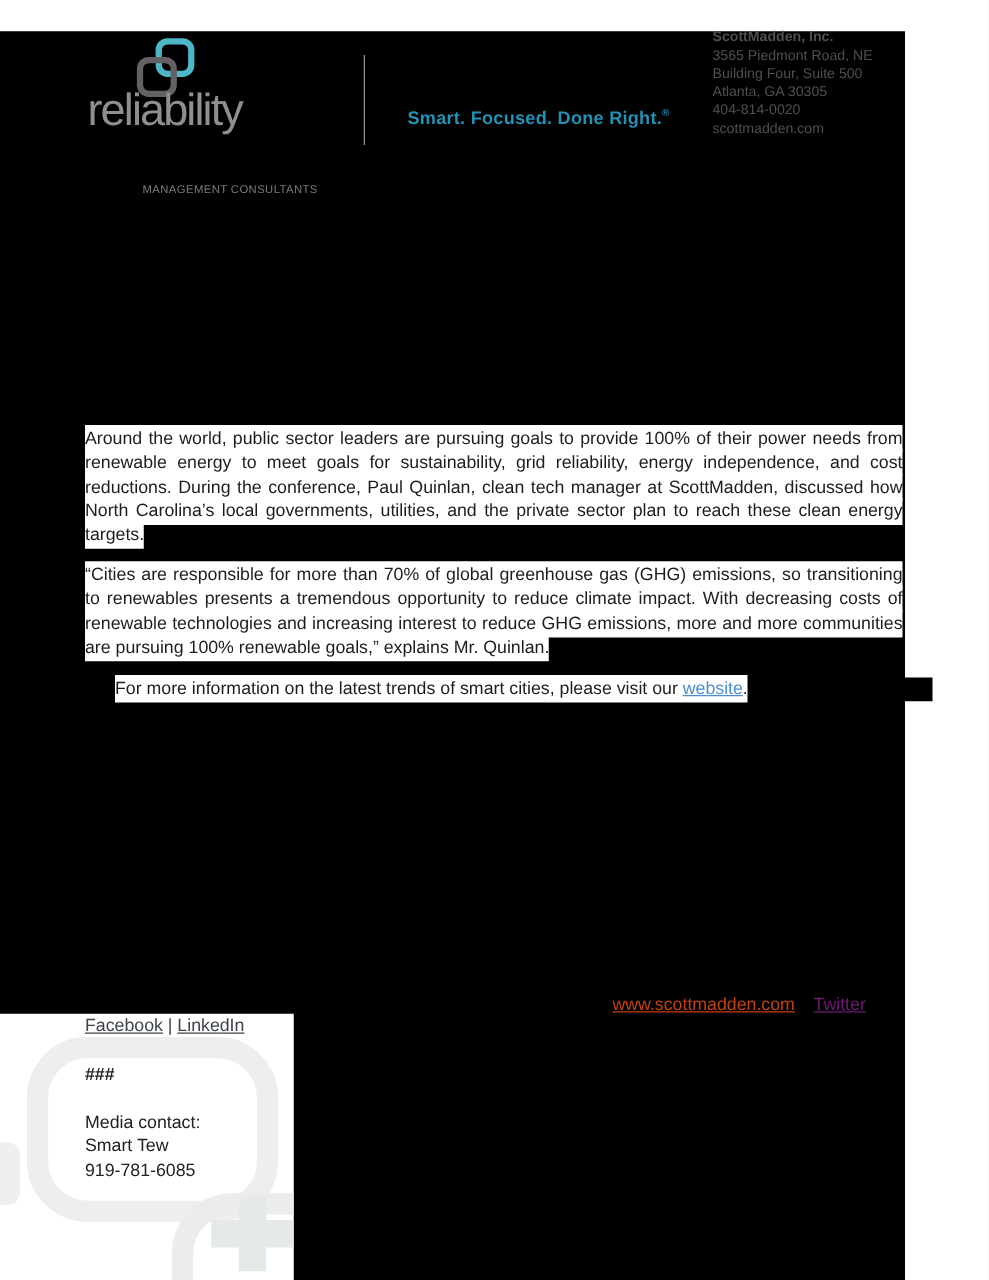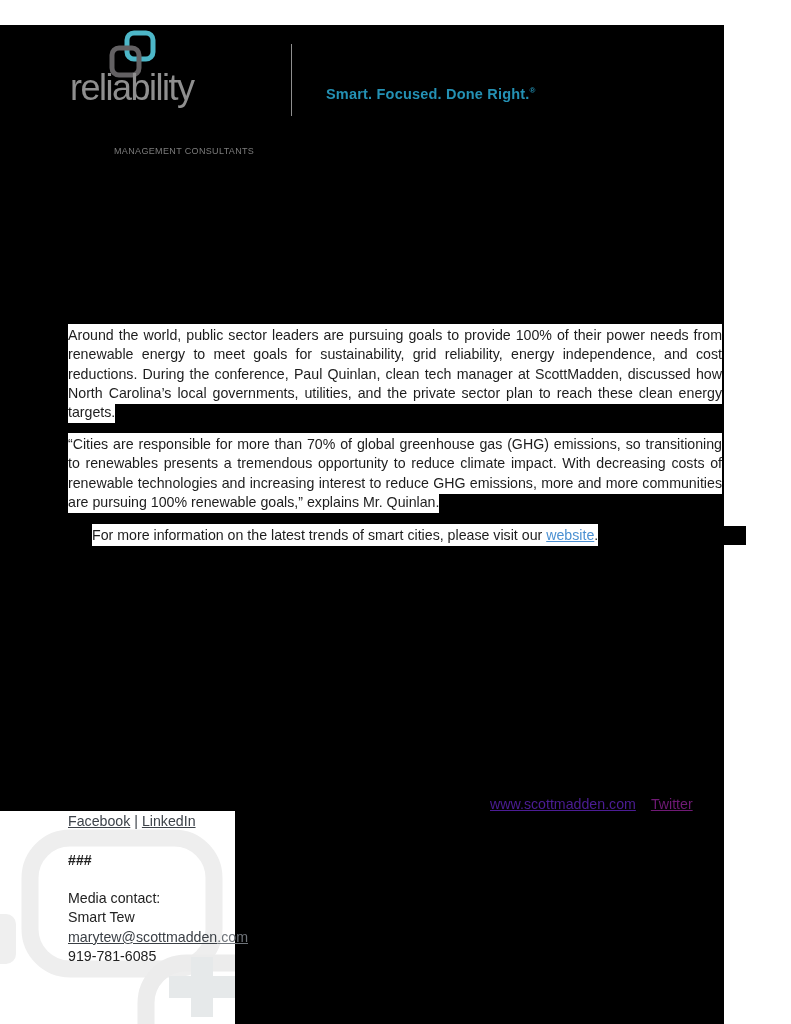--- a/index.html
+++ b/index.html
@@ -17,32 +17,32 @@
     color:#7c7c7c;margin-top:36px;}
   .divider{position:absolute;left:291px;top:44px;width:1px;height:72px;background:#8f8f8f;z-index:3;}
   .tagline{position:absolute;left:326px;top:86px;z-index:3;font-size:14.5px;font-weight:bold;
     letter-spacing:0.2px;color:#2491b4;}
   .tagline sup{font-size:8px;}
   .contact{position:absolute;left:570px;top:23px;z-index:3;font-size:11.3px;line-height:14.5px;
     color:#4f4f4f;}
   .contact .co-name{font-weight:bold;}
   
   .para{position:absolute;left:68px;width:654px;background:#000;z-index:3;
-    font-size:14.2px;line-height:19.3px;text-align:justify;}
+    font-size:14.2px;line-height:19.3px;text-align:justify;margin-top:16px;}
   .para .whitebg{background:#ffffff;color:#1d1d1d;padding:3px 0;
     -webkit-box-decoration-break:clone;box-decoration-break:clone;}
   .p1{top:326px;}
   .p2{top:435px;}
   .p3{top:526px;text-align:left;padding-left:24px;}
   .para a{color:#4a90d2;text-decoration:underline;}
   
   .weblinks{position:absolute;left:490px;top:795px;z-index:3;display:flex;gap:15px;
     font-size:14.2px;line-height:19.3px;}
   .weblinks a{text-decoration:underline;}
-  .link-site{color:#4c1d95;}
+  .link-site{color:#c2410c;}
   .link-twitter{color:#701a75;}
   
   .bottombox{position:absolute;left:0;top:811px;width:235px;height:213px;background:#ffffff;
     overflow:hidden;z-index:2;}
   
   .footer-text{position:absolute;left:68px;top:812px;z-index:4;font-size:14.2px;
     line-height:19.3px;color:#222222;white-space:nowrap;}
   .footer-text .gap{height:19.3px;}
   .footer-text a{text-decoration:underline;}
   .social a{color:#3d434a;}
@@ -59,20 +59,28 @@
   <div class="overlay"></div>
 
   <svg class="logo-icon" width="48" height="50" viewBox="0 0 48 50">
     <rect x="19" y="3" width="26" height="26" rx="7" fill="none" stroke="#4db7c8" stroke-width="5"></rect>
     <rect x="4" y="18" width="27" height="27" rx="7" fill="none" stroke="#636163" stroke-width="5"></rect>
   </svg>
   <div class="wordmark">reliability</div>
   <div class="logo-sub">MANAGEMENT CONSULTANTS</div>
   <div class="divider"></div>
   <div class="tagline"><span>Smart. Focused. Done Right.</span><sup>®</sup></div>
+  <div class="contact">
+    <div class="co-name">ScottMadden, Inc.</div>
+    <div>3565 Piedmont Road, NE</div>
+    <div>Building Four, Suite 500</div>
+    <div>Atlanta, GA 30305</div>
+    <div>404-814-0020</div>
+    <div>scottmadden.com</div>
+  </div>
 
   <div class="para p1"><span class="whitebg">Around the world, public sector leaders are pursuing goals to provide 100% of their power needs from renewable energy to meet goals for sustainability, grid reliability, energy independence, and cost reductions. During the conference, Paul Quinlan, clean tech manager at ScottMadden, discussed how North Carolina’s local governments, utilities, and the private sector plan to reach these clean energy targets.</span></div>
 
   <div class="para p2"><span class="whitebg">“Cities are responsible for more than 70% of global greenhouse gas (GHG) emissions, so transitioning to renewables presents a tremendous opportunity to reduce climate impact. With decreasing costs of renewable technologies and increasing interest to reduce GHG emissions, more and more communities are pursuing 100% renewable goals,” explains Mr. Quinlan.</span></div>
 
   <div class="para p3"><span class="whitebg"><span>For more information on the latest trends of smart cities, please visit our </span><a href="#">website</a><span>.</span></span></div>
 
   <div class="weblinks">
     <a href="#" class="link-site">www.scottmadden.com</a>
     <a href="#" class="link-twitter">Twitter</a>
@@ -87,17 +95,16 @@
     </svg>
   </div>
 
   <div class="footer-text">
     <div class="social"><a href="#">Facebook</a><span class="sep"> | </span><a href="#">LinkedIn</a></div>
     <div class="gap"></div>
     <div class="endmark">###</div>
     <div class="gap"></div>
     <div>Media contact:</div>
     <div>Smart Tew</div>
-    <div><a href="#" class="email-main">marytew@scottmadden</a><span class="email-suffix">.com</span></div>
     <div>919-781-6085</div>
   </div>
 
 </div>
 
 </body></html>

